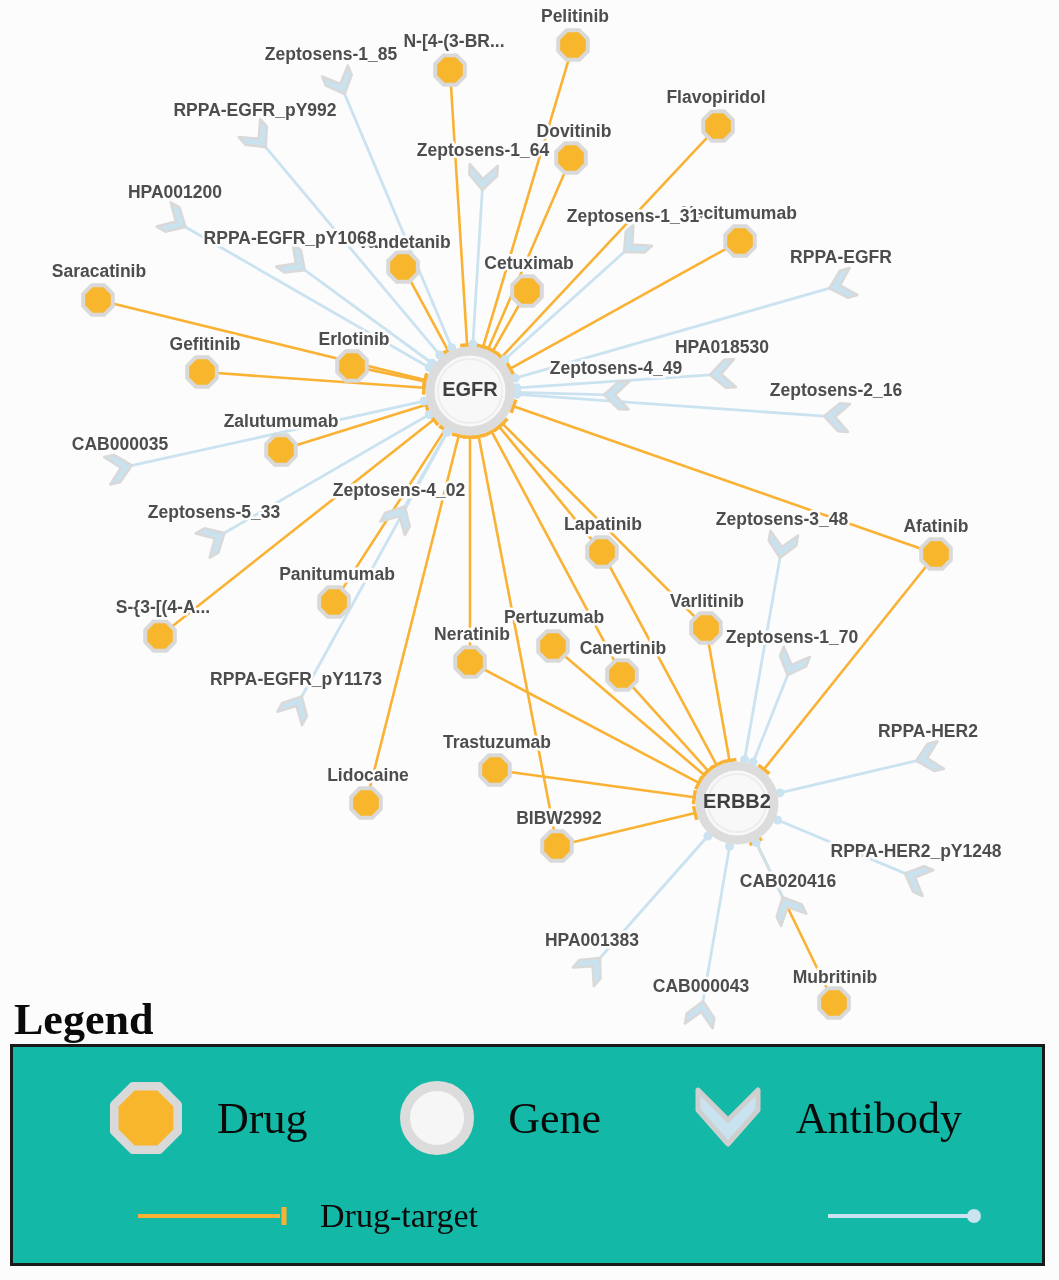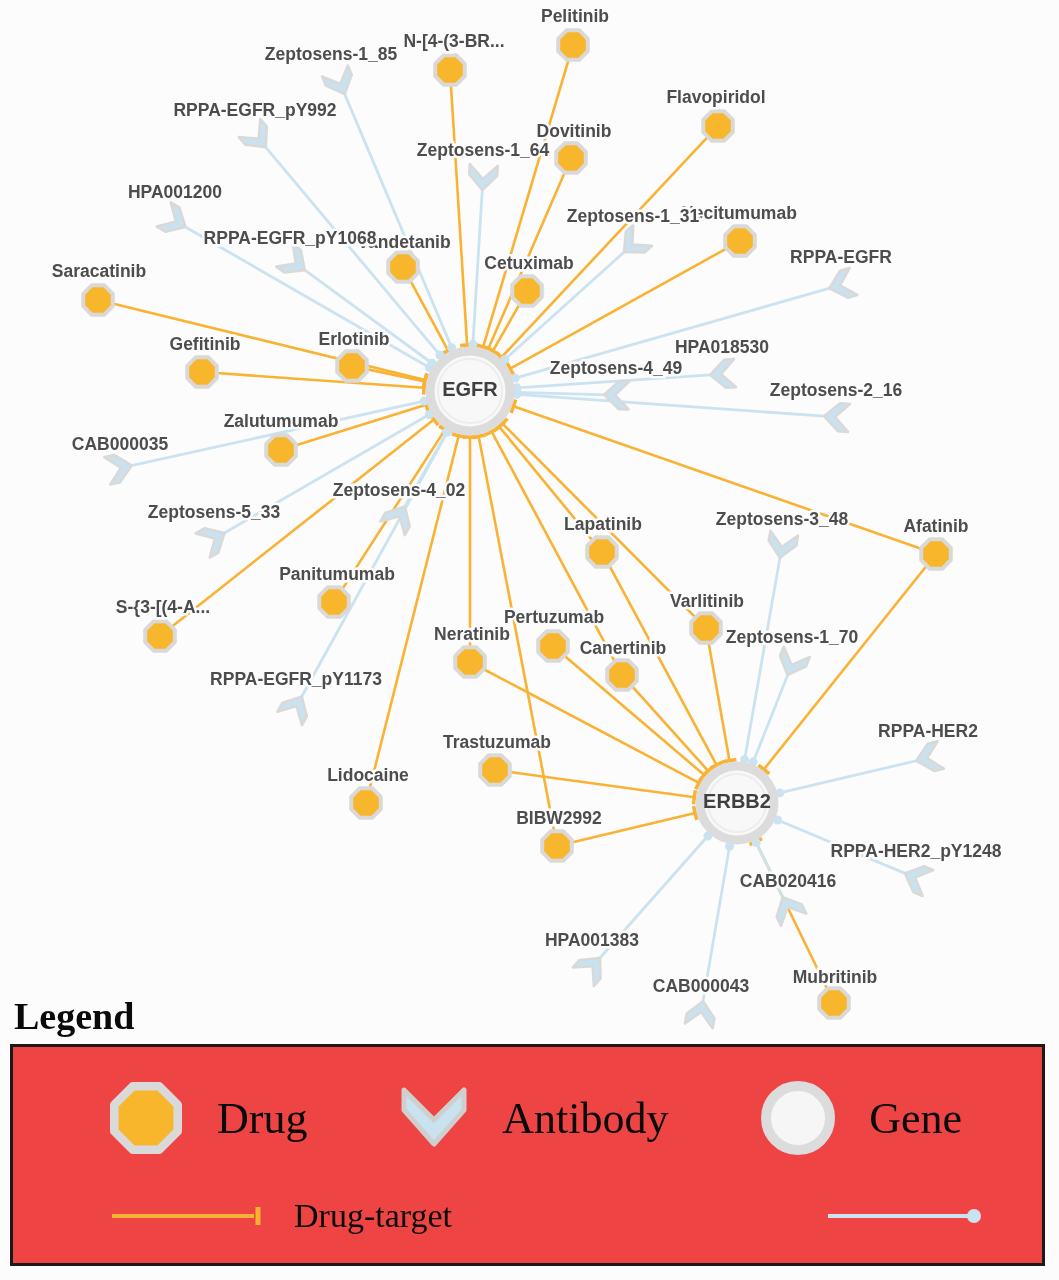--- a/index.html
+++ b/index.html
@@ -5,30 +5,30 @@
   html,body{margin:0;padding:0;}
   body{
     width:1059px;height:1280px;position:relative;
     background:#fcfcfc;overflow:hidden;
     font-family:"Liberation Sans", sans-serif;
   }
   #net{position:absolute;left:0;top:0;}
   .legend-title{
     position:absolute;left:14px;top:994px;
     font-family:"Liberation Serif", serif;
-    font-weight:bold;font-size:38px;color:#0a0a0a;
+    font-weight:bold;font-size:44px;color:#0a0a0a;
   }
   .legend-box{
     position:absolute;left:10px;top:1044px;width:1035px;height:222px;
-    box-sizing:border-box;border:3px solid #1a1a1a;background:#ef4444;
+    box-sizing:border-box;border:3px solid #1a1a1a;background:#14b8a6;
     display:flex;flex-direction:column;
   }
   .legend-row{display:flex;align-items:center;}
   .nodes-row{flex:1 1 auto;justify-content:space-between;padding:10px 80px 0 88px;}
-  .edges-row{height:74px;justify-content:space-between;padding:0 58px 10px 95px;}
+  .edges-row{height:74px;justify-content:space-between;padding:0 58px 10px 95px;margin-left:26px;}
   .legend-item{display:flex;align-items:center;gap:26px;}
   .legend-item .node-label{
     font-family:"Liberation Serif", serif;font-size:44px;color:#0a0a0a;
   }
   .legend-item .edge-label{
     font-family:"Liberation Serif", serif;font-size:34px;color:#0a0a0a;
   }
 </style>
 </head>
 <body>
@@ -432,30 +432,30 @@
 
 <div class="legend-box">
   <div class="legend-row nodes-row">
     <div class="legend-item">
       <svg width="90" height="90" viewBox="-42 -42 84 84">
         <polygon points="29.6,12.3 12.3,29.6 -12.3,29.6 -29.6,12.3 -29.6,-12.3 -12.3,-29.6 12.3,-29.6 29.6,-12.3" fill="#F8B62D" stroke="#D9D9D9" stroke-width="8" stroke-linejoin="round"></polygon>
       </svg>
       <span class="node-label">Drug</span>
     </div>
     <div class="legend-item">
+      <svg width="90" height="90" viewBox="-45 -45 90 90">
+        <circle cx="0" cy="0" r="32" fill="#F6F6F6" stroke="#DCDCDC" stroke-width="10"></circle>
+      </svg>
+      <span class="node-label">Gene</span>
+    </div>
+    <div class="legend-item">
       <svg width="84" height="80" viewBox="-40 -40 80 80">
         <path d="M -30 -28 L 0 2 L 30 -28 L 30 -8 L 0 26 L -30 -8 Z" fill="#C9E2EF" stroke="#CFCFCF" stroke-width="5" stroke-linejoin="round"></path>
       </svg>
       <span class="node-label">Antibody</span>
-    </div>
-    <div class="legend-item">
-      <svg width="90" height="90" viewBox="-45 -45 90 90">
-        <circle cx="0" cy="0" r="32" fill="#F6F6F6" stroke="#DCDCDC" stroke-width="10"></circle>
-      </svg>
-      <span class="node-label">Gene</span>
     </div>
   </div>
   <div class="legend-row edges-row">
     <div class="legend-item">
       <svg width="160" height="24" viewBox="0 0 160 24">
         <line x1="4" y1="12" x2="146" y2="12" stroke="#F9B233" stroke-width="4"></line>
         <line x1="150" y1="3" x2="150" y2="21" stroke="#F9B233" stroke-width="5"></line>
       </svg>
       <span class="edge-label">Drug-target</span>
     </div>

